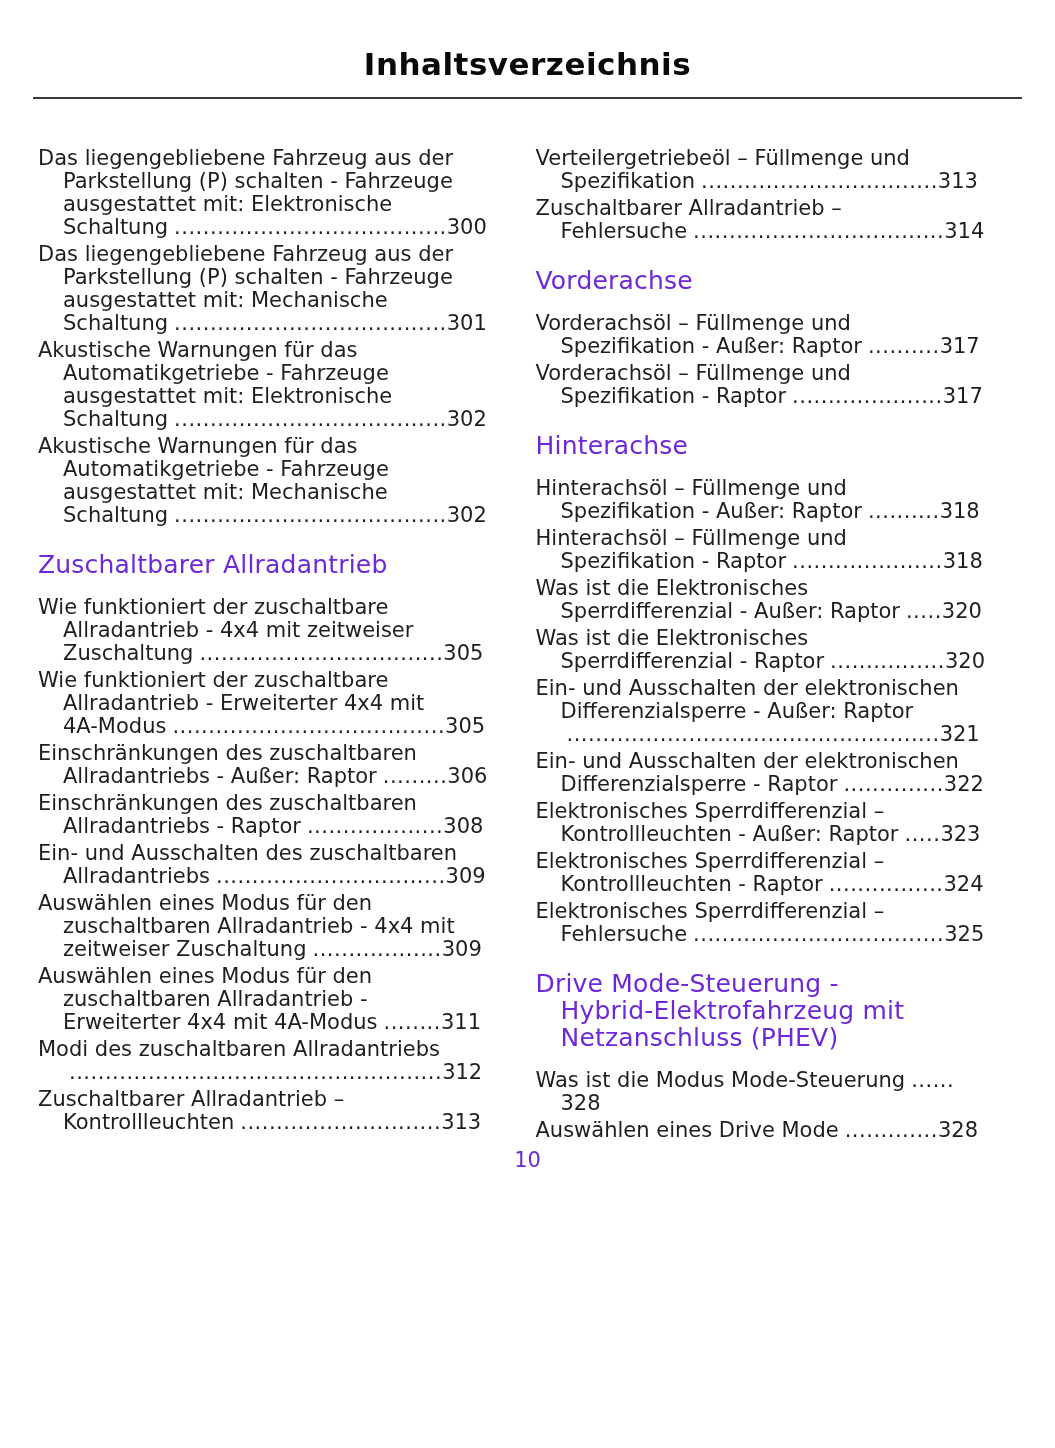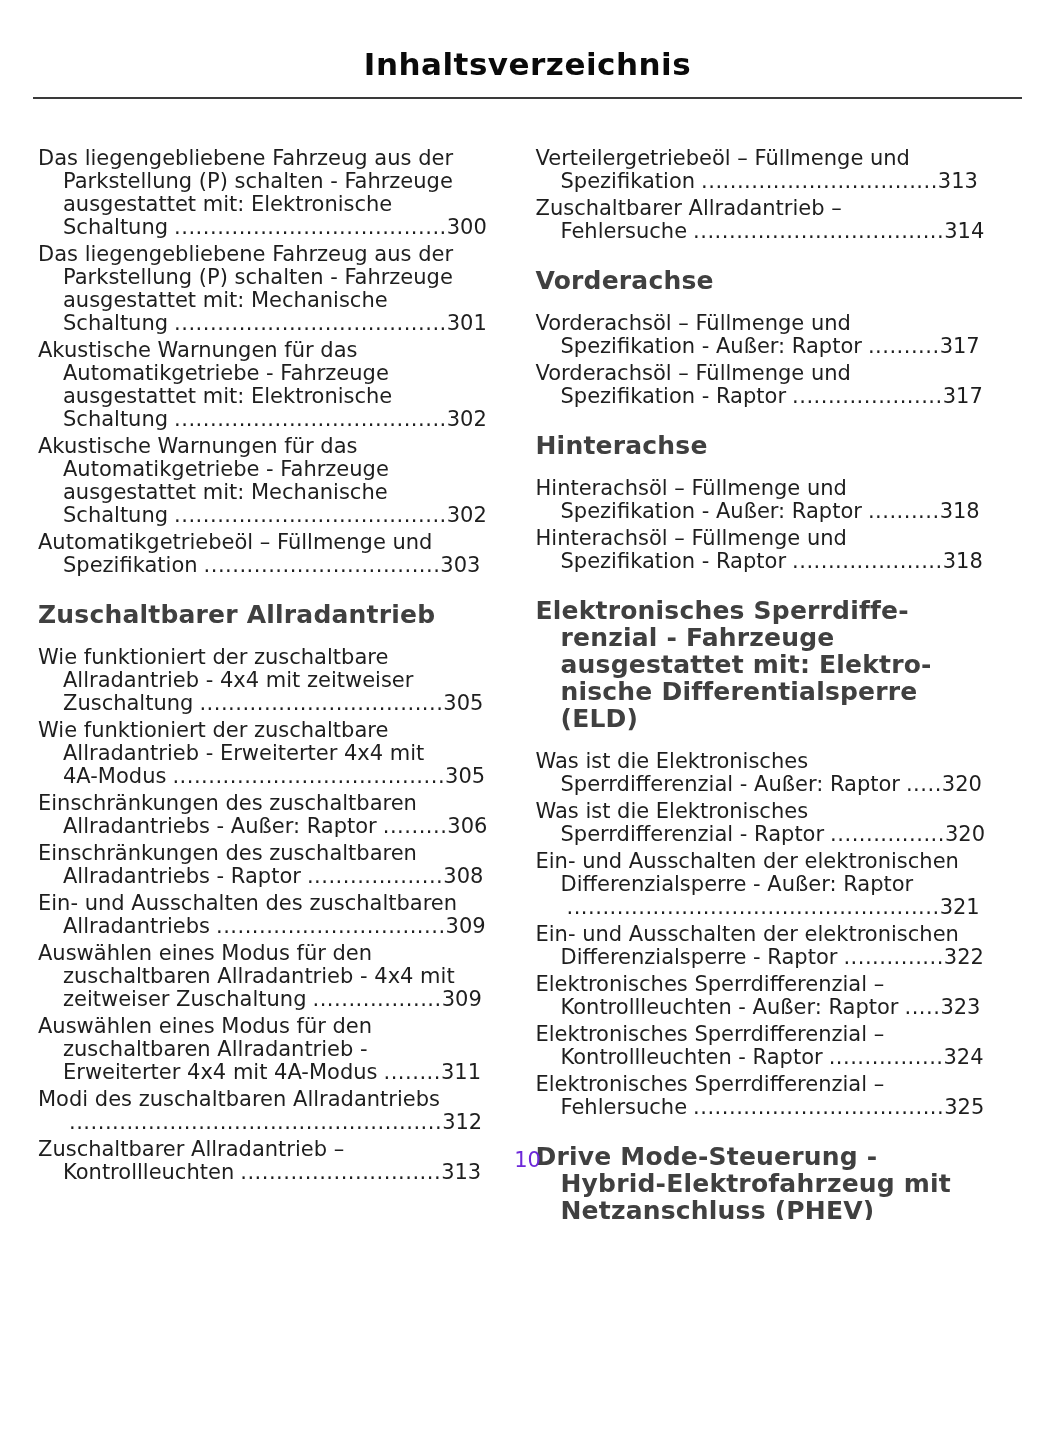--- a/index.html
+++ b/index.html
@@ -33,23 +33,23 @@
   }
   .columns {
     display: grid;
     grid-template-columns: 1fr 1fr;
     column-gap: 48px;
     padding: 48px 70px 0 38px;
   }
   .toc-heading {
     font-size: 25px;
     line-height: 27px;
-    font-weight: bold;
+    font-weight: normal;
     letter-spacing: 0.2px;
-    color: #404040;
+    color: #6d28d9;
     margin: 24px 0 18px 0;
     padding-left: 25px;
     text-indent: -25px;
     white-space: pre-line;
   }
   .toc-entry {
     font-size: 21px;
     line-height: 23px;
     margin: 0 0 4px 0;
     padding-left: 25px;
@@ -96,22 +96,20 @@
 ausgestattet mit: Mechanische
 Schaltung</span><span class="leader-dots">......................................</span><span class="entry-page">301</span></div>
         <div class="toc-entry"><span class="entry-text">Akustische Warnungen für das
 Automatikgetriebe - Fahrzeuge
 ausgestattet mit: Elektronische
 Schaltung</span><span class="leader-dots">......................................</span><span class="entry-page">302</span></div>
         <div class="toc-entry"><span class="entry-text">Akustische Warnungen für das
 Automatikgetriebe - Fahrzeuge
 ausgestattet mit: Mechanische
 Schaltung</span><span class="leader-dots">......................................</span><span class="entry-page">302</span></div>
-        <div class="toc-entry"><span class="entry-text">Automatikgetriebeöl – Füllmenge und
-Spezifikation</span><span class="leader-dots">.................................</span><span class="entry-page">303</span></div>
         <div class="toc-heading">Zuschaltbarer Allradantrieb</div>
         <div class="toc-entry"><span class="entry-text">Wie funktioniert der zuschaltbare
 Allradantrieb - 4x4 mit zeitweiser
 Zuschaltung</span><span class="leader-dots">..................................</span><span class="entry-page">305</span></div>
         <div class="toc-entry"><span class="entry-text">Wie funktioniert der zuschaltbare
 Allradantrieb - Erweiterter 4x4 mit
 4A-Modus</span><span class="leader-dots">......................................</span><span class="entry-page">305</span></div>
         <div class="toc-entry"><span class="entry-text">Einschränkungen des zuschaltbaren
 Allradantriebs - Außer: Raptor</span><span class="leader-dots">.........</span><span class="entry-page">306</span></div>
         <div class="toc-entry"><span class="entry-text">Einschränkungen des zuschaltbaren
@@ -137,25 +135,20 @@
         <div class="toc-heading">Vorderachse</div>
         <div class="toc-entry"><span class="entry-text">Vorderachsöl – Füllmenge und
 Spezifikation - Außer: Raptor</span><span class="leader-dots">..........</span><span class="entry-page">317</span></div>
         <div class="toc-entry"><span class="entry-text">Vorderachsöl – Füllmenge und
 Spezifikation - Raptor</span><span class="leader-dots">.....................</span><span class="entry-page">317</span></div>
         <div class="toc-heading">Hinterachse</div>
         <div class="toc-entry"><span class="entry-text">Hinterachsöl – Füllmenge und
 Spezifikation - Außer: Raptor</span><span class="leader-dots">..........</span><span class="entry-page">318</span></div>
         <div class="toc-entry"><span class="entry-text">Hinterachsöl – Füllmenge und
 Spezifikation - Raptor</span><span class="leader-dots">.....................</span><span class="entry-page">318</span></div>
-        <div class="toc-heading">Elektronisches Sperrdiffe-
-renzial - Fahrzeuge
-ausgestattet mit: Elektro-
-nische Differentialsperre
-(ELD)</div>
         <div class="toc-entry"><span class="entry-text">Was ist die Elektronisches
 Sperrdifferenzial - Außer: Raptor</span><span class="leader-dots">.....</span><span class="entry-page">320</span></div>
         <div class="toc-entry"><span class="entry-text">Was ist die Elektronisches
 Sperrdifferenzial - Raptor</span><span class="leader-dots">................</span><span class="entry-page">320</span></div>
         <div class="toc-entry"><span class="entry-text">Ein- und Ausschalten der elektronischen
 Differenzialsperre - Außer: Raptor
 </span><span class="leader-dots">....................................................</span><span class="entry-page">321</span></div>
         <div class="toc-entry"><span class="entry-text">Ein- und Ausschalten der elektronischen
 Differenzialsperre - Raptor</span><span class="leader-dots">..............</span><span class="entry-page">322</span></div>
         <div class="toc-entry"><span class="entry-text">Elektronisches Sperrdifferenzial –

